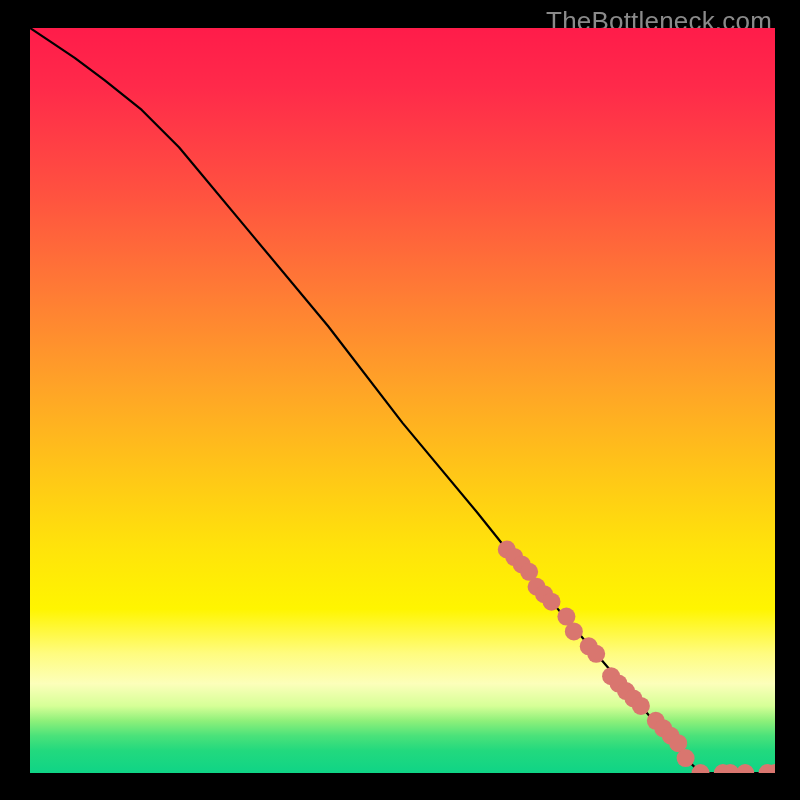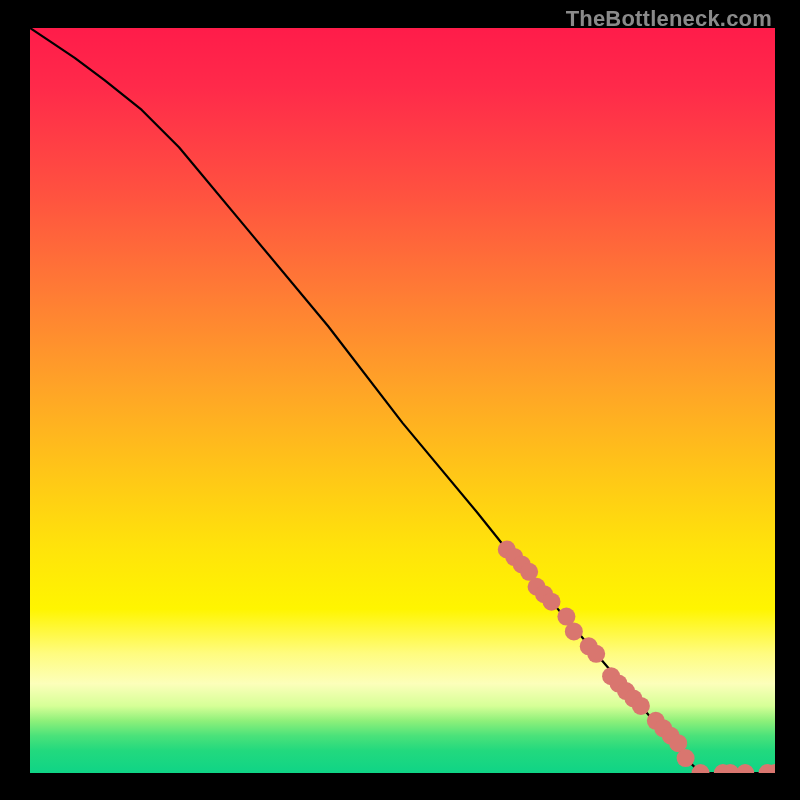--- a/index.html
+++ b/index.html
@@ -34,23 +34,23 @@
       #4be27a 95%,
       #22d97e 97%,
       #0fd486 100%
     );
   }
   .attribution {
     position: absolute;
     top: 6px;
     right: 28px;
     color: #8a8a8a;
-    font-size: 22px;
+    font-size: 26px;
     letter-spacing: 0.2px;
-    font-weight: 700;
+    font-weight: 400;
   }
   svg.curve {
     position: absolute;
     left: 0;
     top: 0;
     width: 745px;
     height: 745px;
     display: block;
   }
   .marker {

